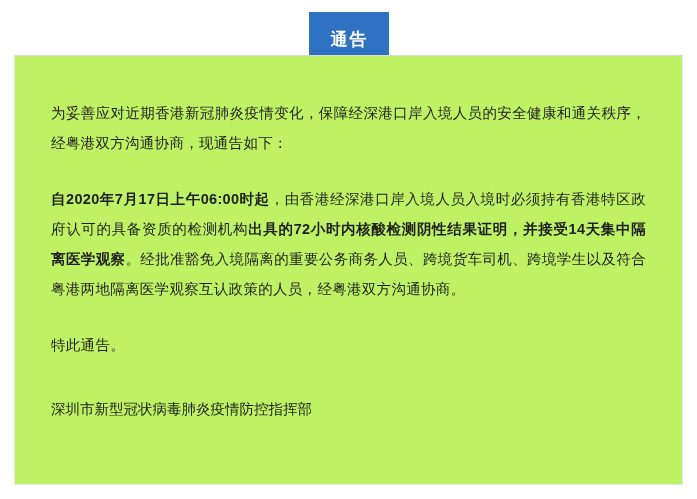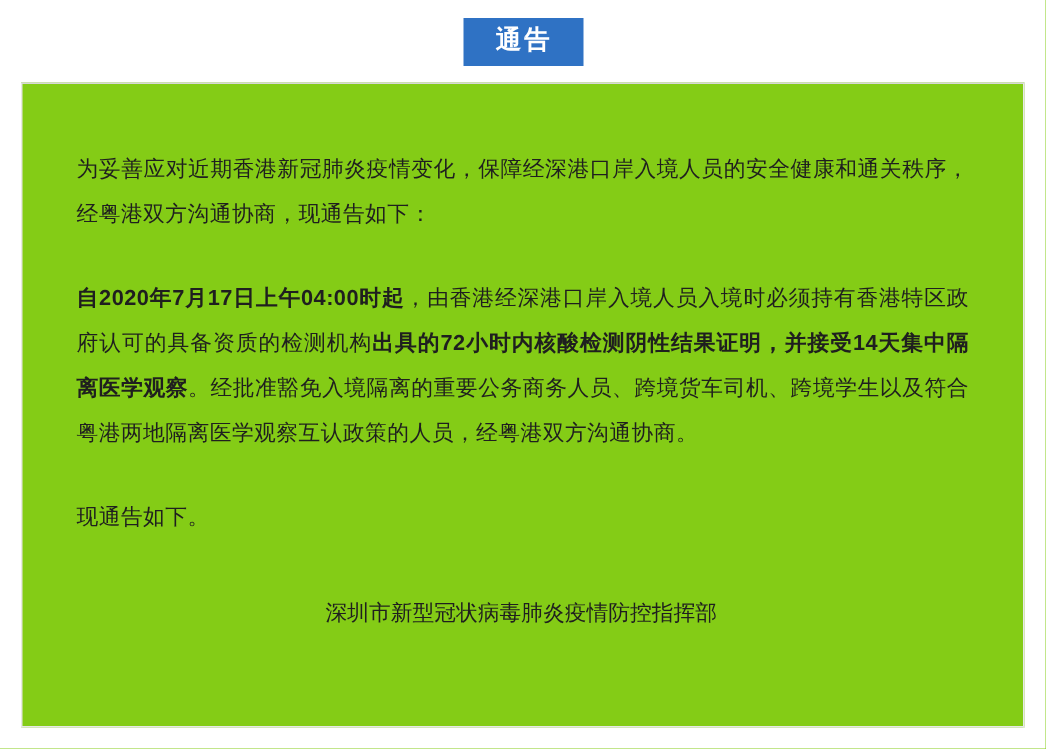--- a/index.html
+++ b/index.html
@@ -27,49 +27,49 @@
     align-items: flex-start;
     justify-content: center;
   }
   .title-badge {
     margin-top: 12px;
     background: #2f72c4;
     color: #ffffff;
     font-size: 17px;
     font-weight: bold;
     letter-spacing: 2px;
-    padding: 6px 20px 7px 22px;
+    padding: 19px 20px 7px 22px;
     line-height: 1.1;
   }
   .doc-body {
     position: relative;
     margin: 0 14px;
     border-top: 1px solid #d8d8d8;
     border-left: 1px solid #e8e8e8;
     border-right: 1px solid #e8e8e8;
     border-bottom: 1px solid #e8e8e8;
     height: 430px;
     box-sizing: border-box;
     padding: 42px 36px 0 36px;
-    background: #84cc16;
+    background: #bef264;
   }
   p.para {
     margin: 0 0 26px 0;
     font-size: 14.5px;
     line-height: 30px;
     text-align: justify;
     color: #1f1f1f;
     letter-spacing: 0.3px;
   }
   .b {
     font-weight: bold;
   }
   .sign {
     margin-top: 34px;
-    text-align: center;
+    text-align: left;
     font-size: 14.5px;
     line-height: 30px;
     color: #1f1f1f;
     padding-right: 2px;
   }
   .date {
     text-align: right;
     font-size: 14.5px;
     line-height: 30px;
     color: #1f1f1f;
@@ -85,23 +85,23 @@
     <div class="title-badge">通告</div>
   </div>
 
   <div class="doc-body">
 
     <p class="para">
       <span>为妥善应对近期香港新冠肺炎疫情变化，保障经深港口岸入境人员的安全健康和通关秩序，经粤港双方沟通协商，现通告如下：</span>
     </p>
 
     <p class="para">
-      <span class="b">自2020年7月17日上午04:00时起</span><span>，由香港经深港口岸入境人员入境时必须持有香港特区政府认可的具备资质的检测机构</span><span class="b">出具的72小时内核酸检测阴性结果证明，并接受14天集中隔离医学观察</span><span>。经批准豁免入境隔离的重要公务商务人员、跨境货车司机、跨境学生以及符合粤港两地隔离医学观察互认政策的人员，经粤港双方沟通协商。</span>
+      <span class="b">自2020年7月17日上午06:00时起</span><span>，由香港经深港口岸入境人员入境时必须持有香港特区政府认可的具备资质的检测机构</span><span class="b">出具的72小时内核酸检测阴性结果证明，并接受14天集中隔离医学观察</span><span>。经批准豁免入境隔离的重要公务商务人员、跨境货车司机、跨境学生以及符合粤港两地隔离医学观察互认政策的人员，经粤港双方沟通协商。</span>
     </p>
 
     <p class="para">
-      <span>现通告如下。</span>
+      <span>特此通告。</span>
     </p>
 
     <div class="sign">深圳市新型冠状病毒肺炎疫情防控指挥部</div>
 
   </div>
 </div>
 
 </body></html>

